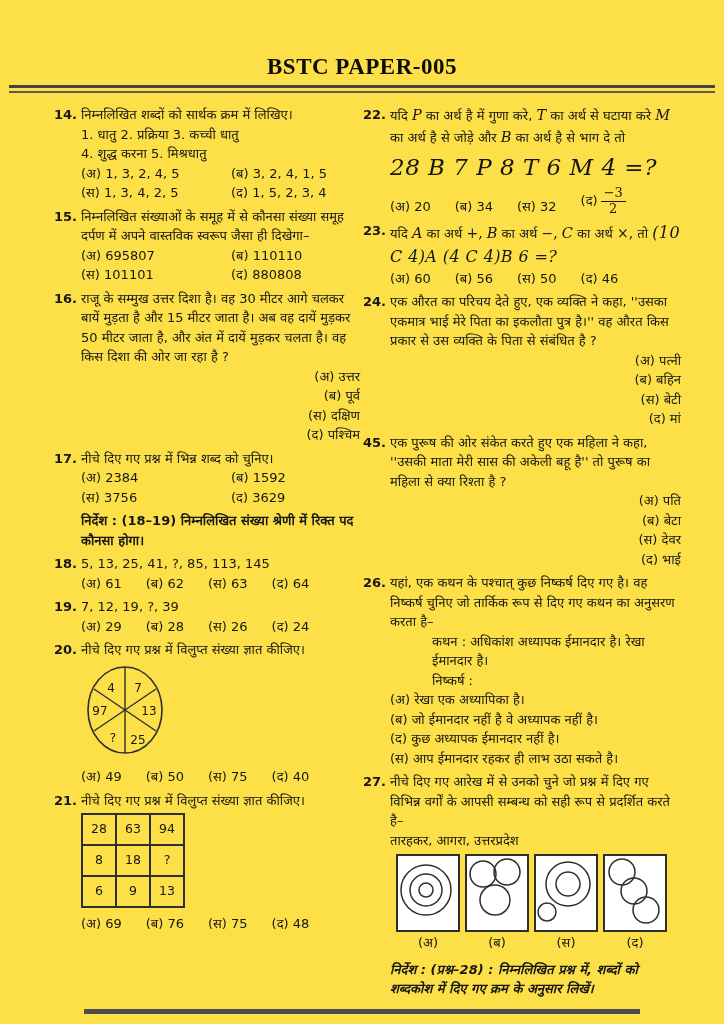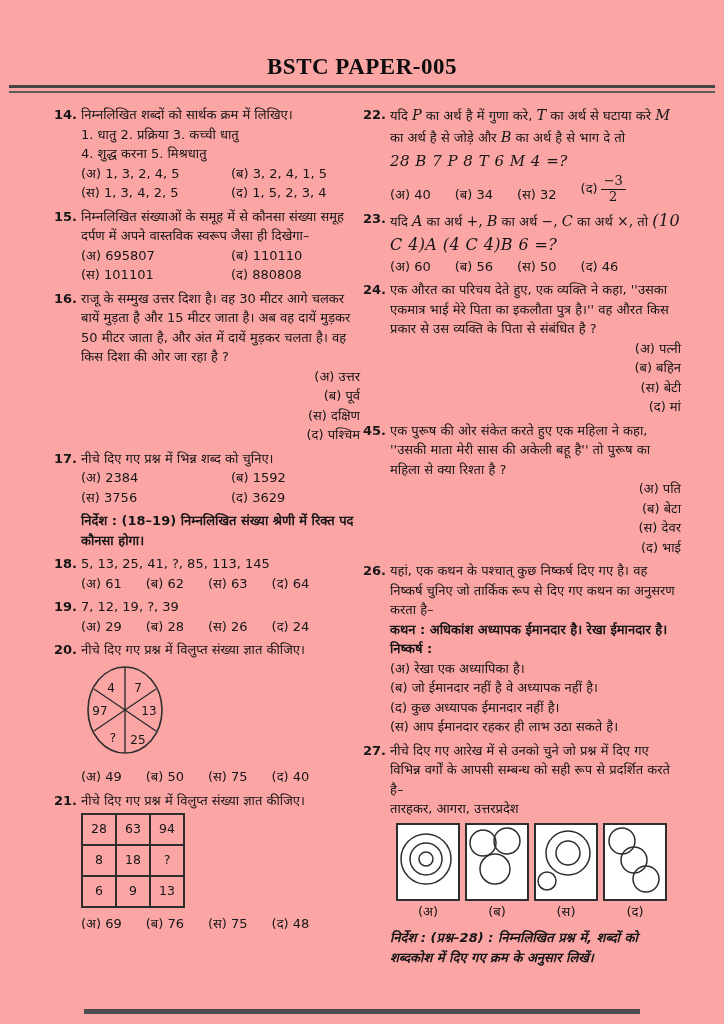--- a/index.html
+++ b/index.html
@@ -1,48 +1,48 @@
 <!DOCTYPE html>
 <html><head>
 <meta charset="utf-8">
 <style>
   html,body { margin:0; padding:0; background:#ffffff; }
   .page {
-    position:relative; width:724px; height:1024px; background:#fca5a5;
+    position:relative; width:724px; height:1024px; background:#fde047;
     font-family:"DejaVu Sans", sans-serif; font-size:13px; color:#161616;
     overflow:hidden;
   }
   .header { text-align:center; padding-top:54px; }
   .title {
     font-family:"Liberation Serif", serif; font-weight:bold;
     font-size:23px; letter-spacing:0.5px; color:#0d0d0d;
   }
   .rule {
     margin:5px 9px 0 9px; height:3px;
     border-top:3px solid #454545; border-bottom:2px solid #5a5a5a;
   }
   .columns { display:flex; padding:12px 24px 0 54px; gap:3px; }
   .col { width:306px; line-height:1.5; }
   .col-r { width:318px; }
   .q { display:flex; margin-bottom:4px; }
   .qnum { min-width:27px; font-weight:bold; flex-shrink:0; }
   .qbody { flex:1; }
   .qtext { }
-  .bold { font-weight:bold; }
+  .bold { font-weight:normal;margin-left:42px; }
   .dir { margin-left:27px; font-weight:bold; margin-bottom:4px; }
   .dir-italic { font-style:italic; }
   .opt-grid { display:grid; grid-template-columns:150px auto; }
   .opt-row { display:flex; flex-wrap:wrap; column-gap:24px; align-items:flex-end; }
   .gap-sm { column-gap:11px;flex-direction:column; }
   .opt-line { }
   .mvar { font-family:"DejaVu Serif", serif; font-style:italic; font-size:14.5px; }
   .msym { font-family:"DejaVu Serif", serif; font-size:14px; }
   .meq {
     font-family:"DejaVu Serif", serif; font-style:italic;
-    font-size:15px; margin:1px 0 2px 0; letter-spacing:0.5px;
+    font-size:23px; margin:1px 0 2px 0; letter-spacing:0.5px;
   }
   .meq-inline {
     font-family:"DejaVu Serif", serif; font-style:italic;
     font-size:16px; letter-spacing:0.4px;
   }
   .frac {
     display:inline-flex; flex-direction:column; align-items:center;
     vertical-align:middle; line-height:1.15;
     font-family:"DejaVu Serif", serif; font-size:13px; margin-left:3px;
   }
@@ -227,21 +227,21 @@
             <span>का अर्थ है में गुणा करे,</span>
             <span class="mvar">T</span>
             <span>का अर्थ से घटाया करे</span>
             <span class="mvar">M</span>
             <span>का अर्थ है से जोड़े और</span>
             <span class="mvar">B</span>
             <span>का अर्थ है से भाग दे तो</span>
           </div>
           <div class="meq">28 B 7 P 8 T 6 M 4 =?</div>
           <div class="opt-row">
-            <span>(अ) 40</span>
+            <span>(अ) 20</span>
             <span>(ब) 34</span>
             <span>(स) 32</span>
             <span>
               <span>(द)</span><span class="frac">
                   <span class="fnum">−3</span>
                   <span class="fden">2</span>
                 </span>
             </span>
           </div>
         </div>

